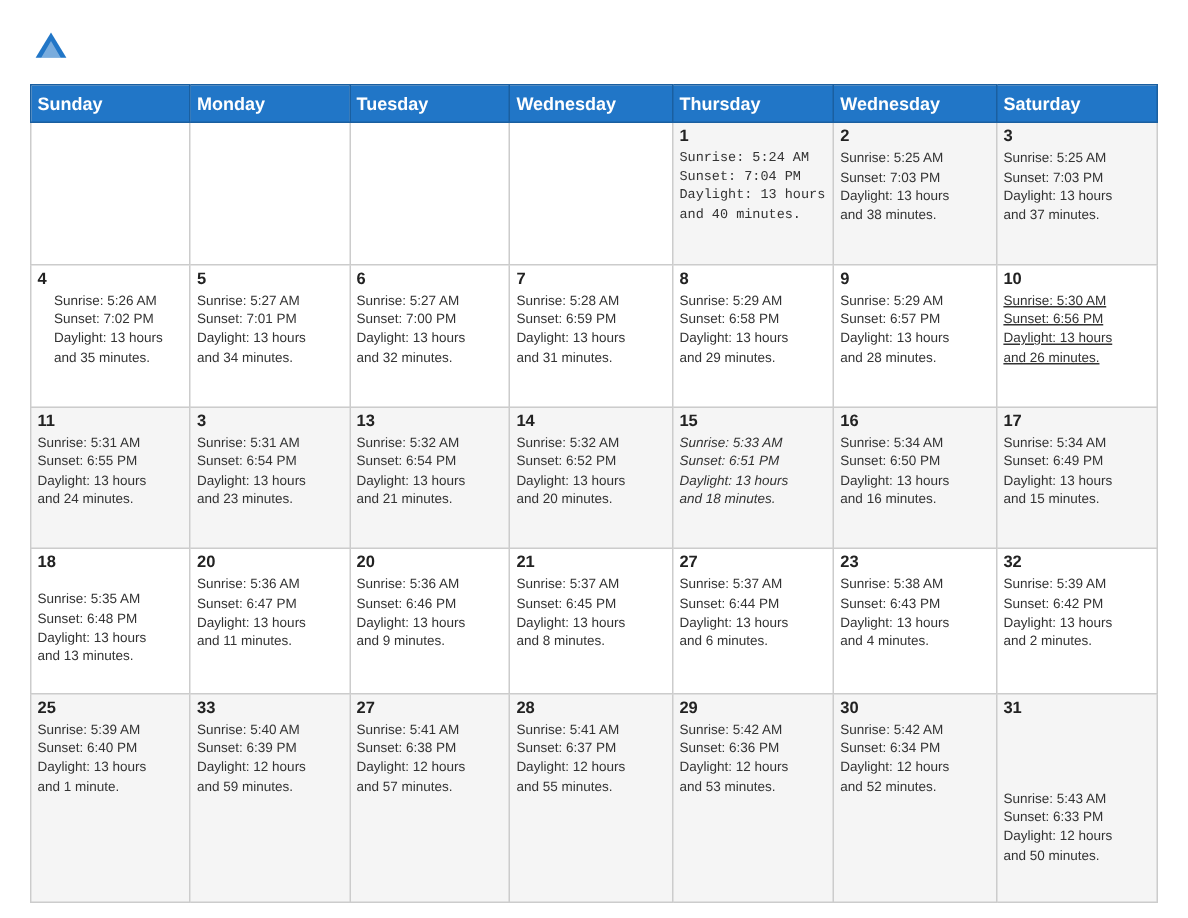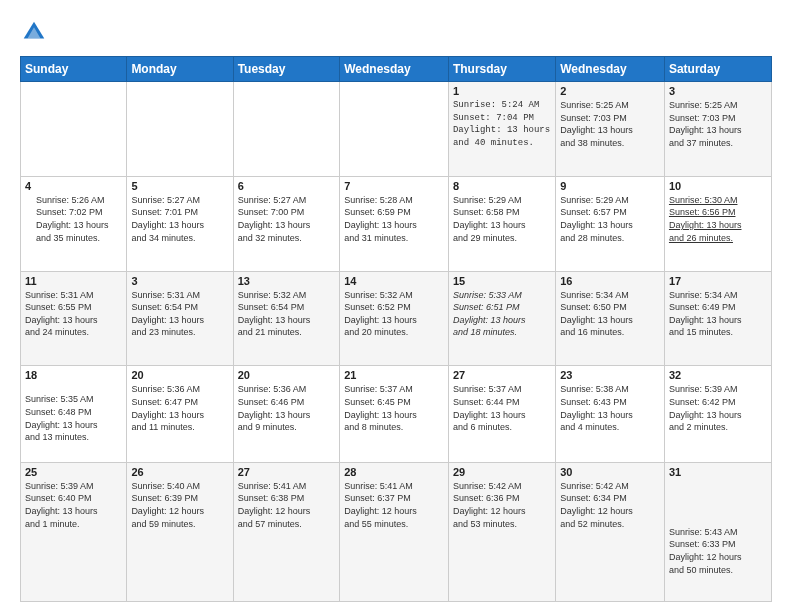--- a/index.html
+++ b/index.html
@@ -327,21 +327,21 @@
           </tr>
           <tr>
             <td>
               <span class="day-num">25</span>
               <div class="day-info" style="white-space: pre-line;">Sunrise: 5:39 AM
 Sunset: 6:40 PM
 Daylight: 13 hours
 and 1 minute.</div>
             </td>
             <td>
-              <span class="day-num">26</span>
+              <span class="day-num">33</span>
               <div class="day-info" style="white-space: pre-line;">Sunrise: 5:40 AM
 Sunset: 6:39 PM
 Daylight: 12 hours
 and 59 minutes.</div>
             </td>
             <td>
               <span class="day-num">27</span>
               <div class="day-info" style="white-space: pre-line;">Sunrise: 5:41 AM
 Sunset: 6:38 PM
 Daylight: 12 hours

